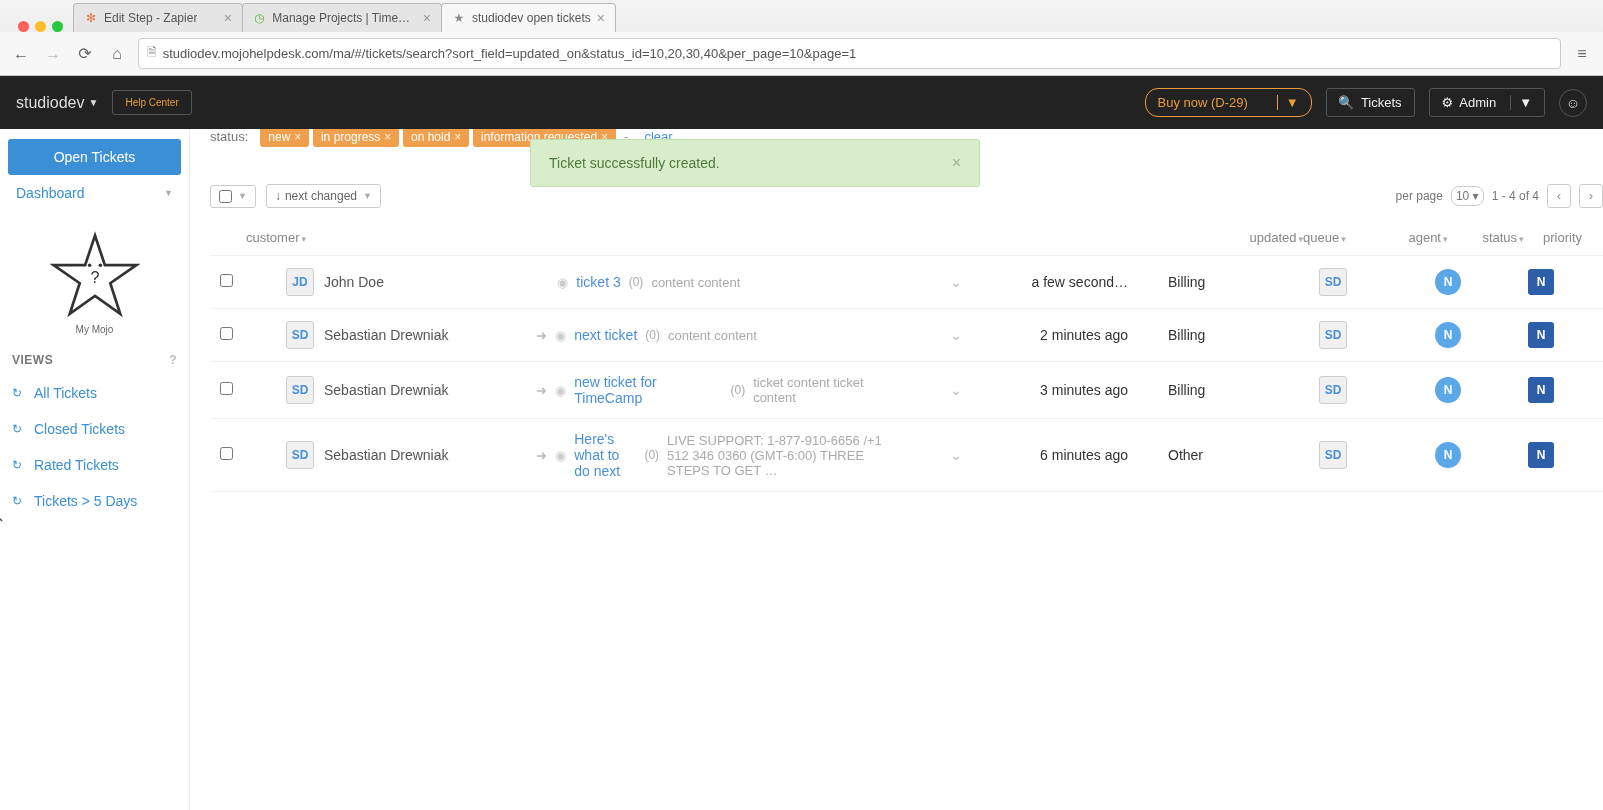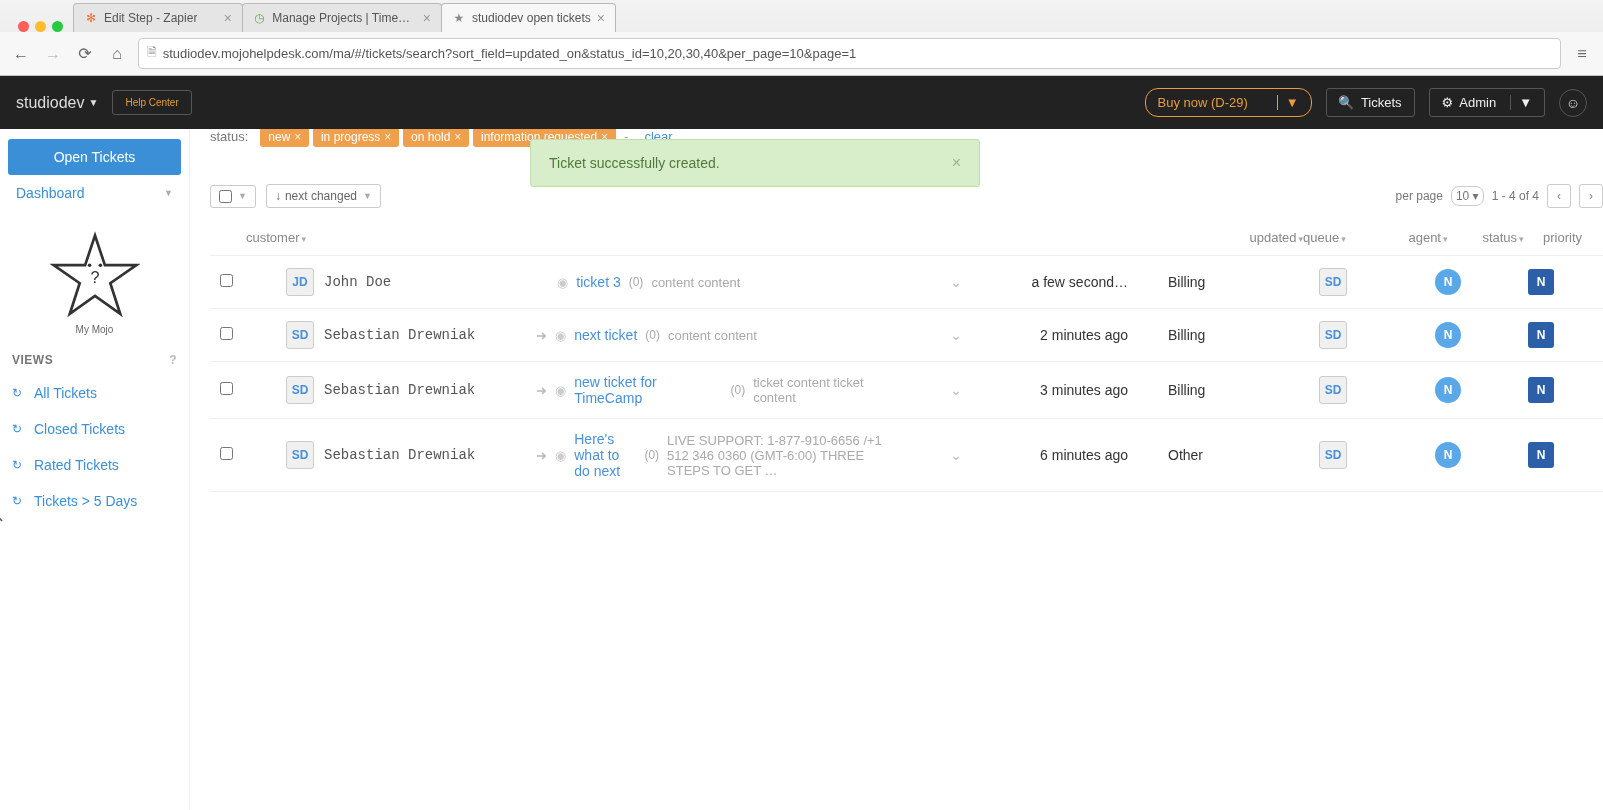--- a/index.html
+++ b/index.html
@@ -65,21 +65,21 @@
 .col-cust{width:210px;}
 .col-title{flex:1;}
 .col-upd{width:120px;text-align:right;}
 .col-queue{width:90px;text-align:left;}
 .col-agent{width:70px;text-align:center;}
 .col-status{width:80px;text-align:center;}
 .col-prio{width:60px;}
 .row{display:flex;align-items:center;padding:12px 15px 12px 10px;border-bottom:1px solid #f0f0f0;gap:40px;}
 .row input[type=checkbox]{margin-right:8px;}
 .avatar{width:28px;height:28px;border:1px solid #ccc;border-radius:3px;display:flex;align-items:center;justify-content:center;font-weight:bold;color:#4a90d9;font-size:12px;margin-right:10px;background:#f0f0f0;}
-.cust-name{color:#555;font-family:Liberation Mono, monospace;}
+.cust-name{color:#555;}
 .title-wrap{display:flex;align-items:center;gap:8px;}
 .eye{color:#ccc;font-size:13px;}
 .fwd{color:#bbb;font-size:13px;}
 .t-link{color:#4a90d9;font-weight:500;}
 .t-count{color:#aaa;font-size:12px;}
 .t-prev{color:#aaa;font-size:13px;}
 .chev-col{width:24px;color:#bbb;text-align:center;}
 .agent-badge{width:28px;height:28px;border:1px solid #ccc;border-radius:3px;display:inline-flex;align-items:center;justify-content:center;font-weight:bold;color:#4a90d9;font-size:12px;background:#f0f0f0;}
 .status-badge{width:26px;height:26px;border-radius:50%;background:#5aa8e8;color:#fff;display:inline-flex;align-items:center;justify-content:center;font-size:12px;font-weight:bold;}
 .prio-badge{width:26px;height:26px;border-radius:3px;background:#2d5fa9;color:#fff;display:inline-flex;align-items:center;justify-content:center;font-size:12px;font-weight:bold;}

